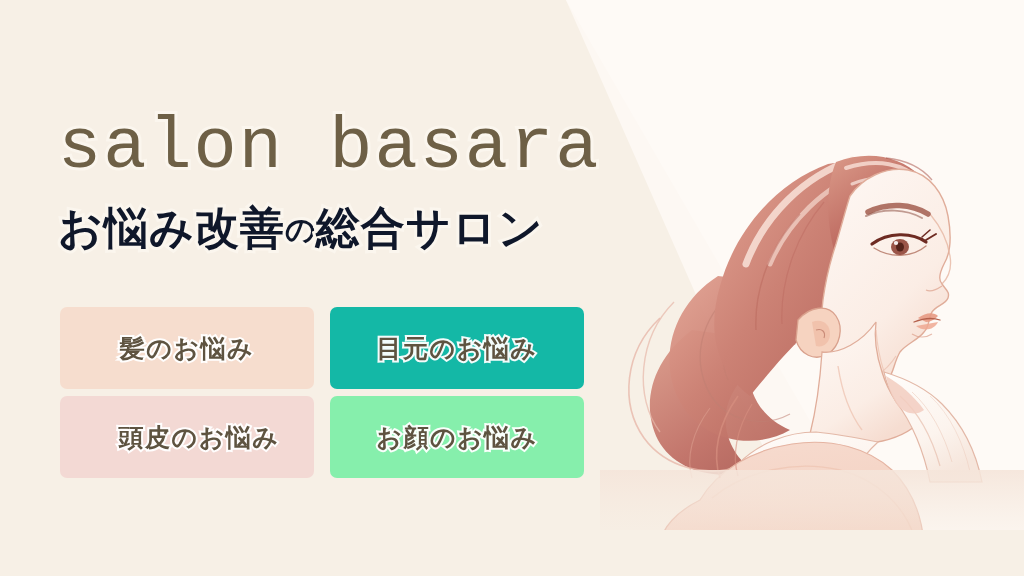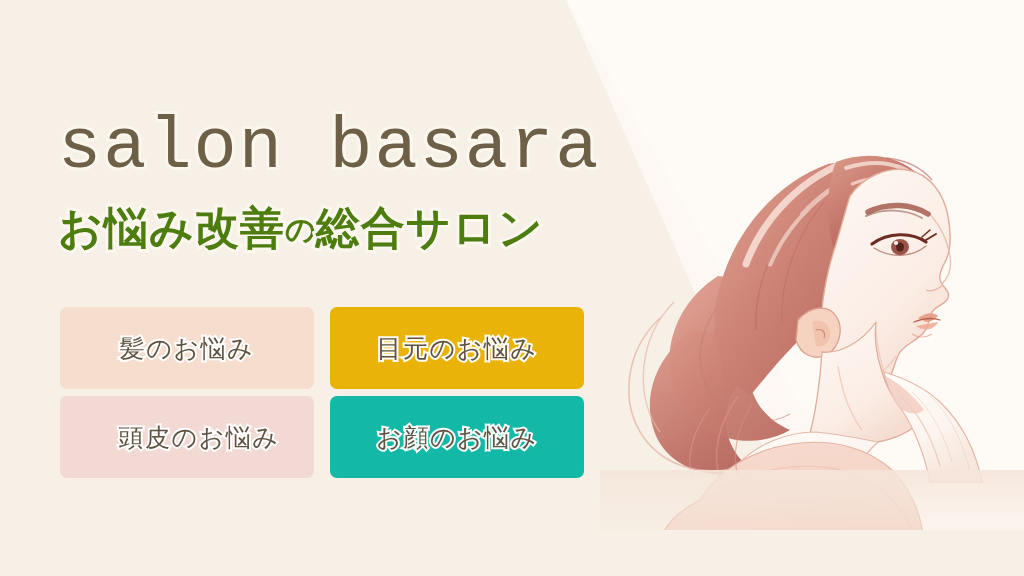--- a/index.html
+++ b/index.html
@@ -89,21 +89,21 @@
   }
   .card {
     border-radius: 7px;
     display: flex;
     align-items: center;
     justify-content: center;
   }
   .card-label {
     font-family: "DejaVu Sans", "Liberation Sans", sans-serif;
     font-size: 25px;
-    font-weight: 400;
+    font-weight: 700;
     letter-spacing: 1.5px;
     color: #5E5340;
     -webkit-text-stroke: 4px rgba(255,255,255,0.95);
     paint-order: stroke fill;
     white-space: nowrap;
   }
 
   
   .illus {
     position: absolute;
@@ -258,37 +258,37 @@
     <path d="M110 408 C92 432 86 458 92 478" fill="none" stroke="#E0A394" stroke-width="1.2" opacity="0.5"></path>
 
     <rect x="0" y="470" width="424" height="106" fill="url(#fadeBot)"></rect>
     <rect x="0" y="530" width="424" height="46" fill="#F7F0E6"></rect>
   </svg>
 
   <div class="left-col">
 
     <div class="brand-title" style="color: rgb(110, 96, 70);">salon basara</div>
 
-    <div class="brand-sub" style="color: #4d7c0f;">
+    <div class="brand-sub" style="color: #0f172a;">
       <span>お悩み改善</span><span class="small-no">の</span><span>総合サロン</span>
     </div>
 
     <div class="cards">
 
       <div class="card" id="card0" style="background: rgb(246, 221, 206);">
         <span class="card-label">髪のお悩み</span>
       </div>
 
-      <div class="card" id="card1" style="background: #eab308;">
+      <div class="card" id="card1" style="background: #14b8a6;">
         <span class="card-label">目元のお悩み</span>
       </div>
 
       <div class="card" id="card2" style="background: rgb(243, 217, 212); padding-left: 24px;">
         <span class="card-label">頭皮のお悩み</span>
       </div>
 
-      <div class="card" id="card3" style="background: #14b8a6;">
+      <div class="card" id="card3" style="background: #86efac;">
         <span class="card-label">お顔のお悩み</span>
       </div>
 
     </div>
   </div>
 </div>
 
 </body></html>

